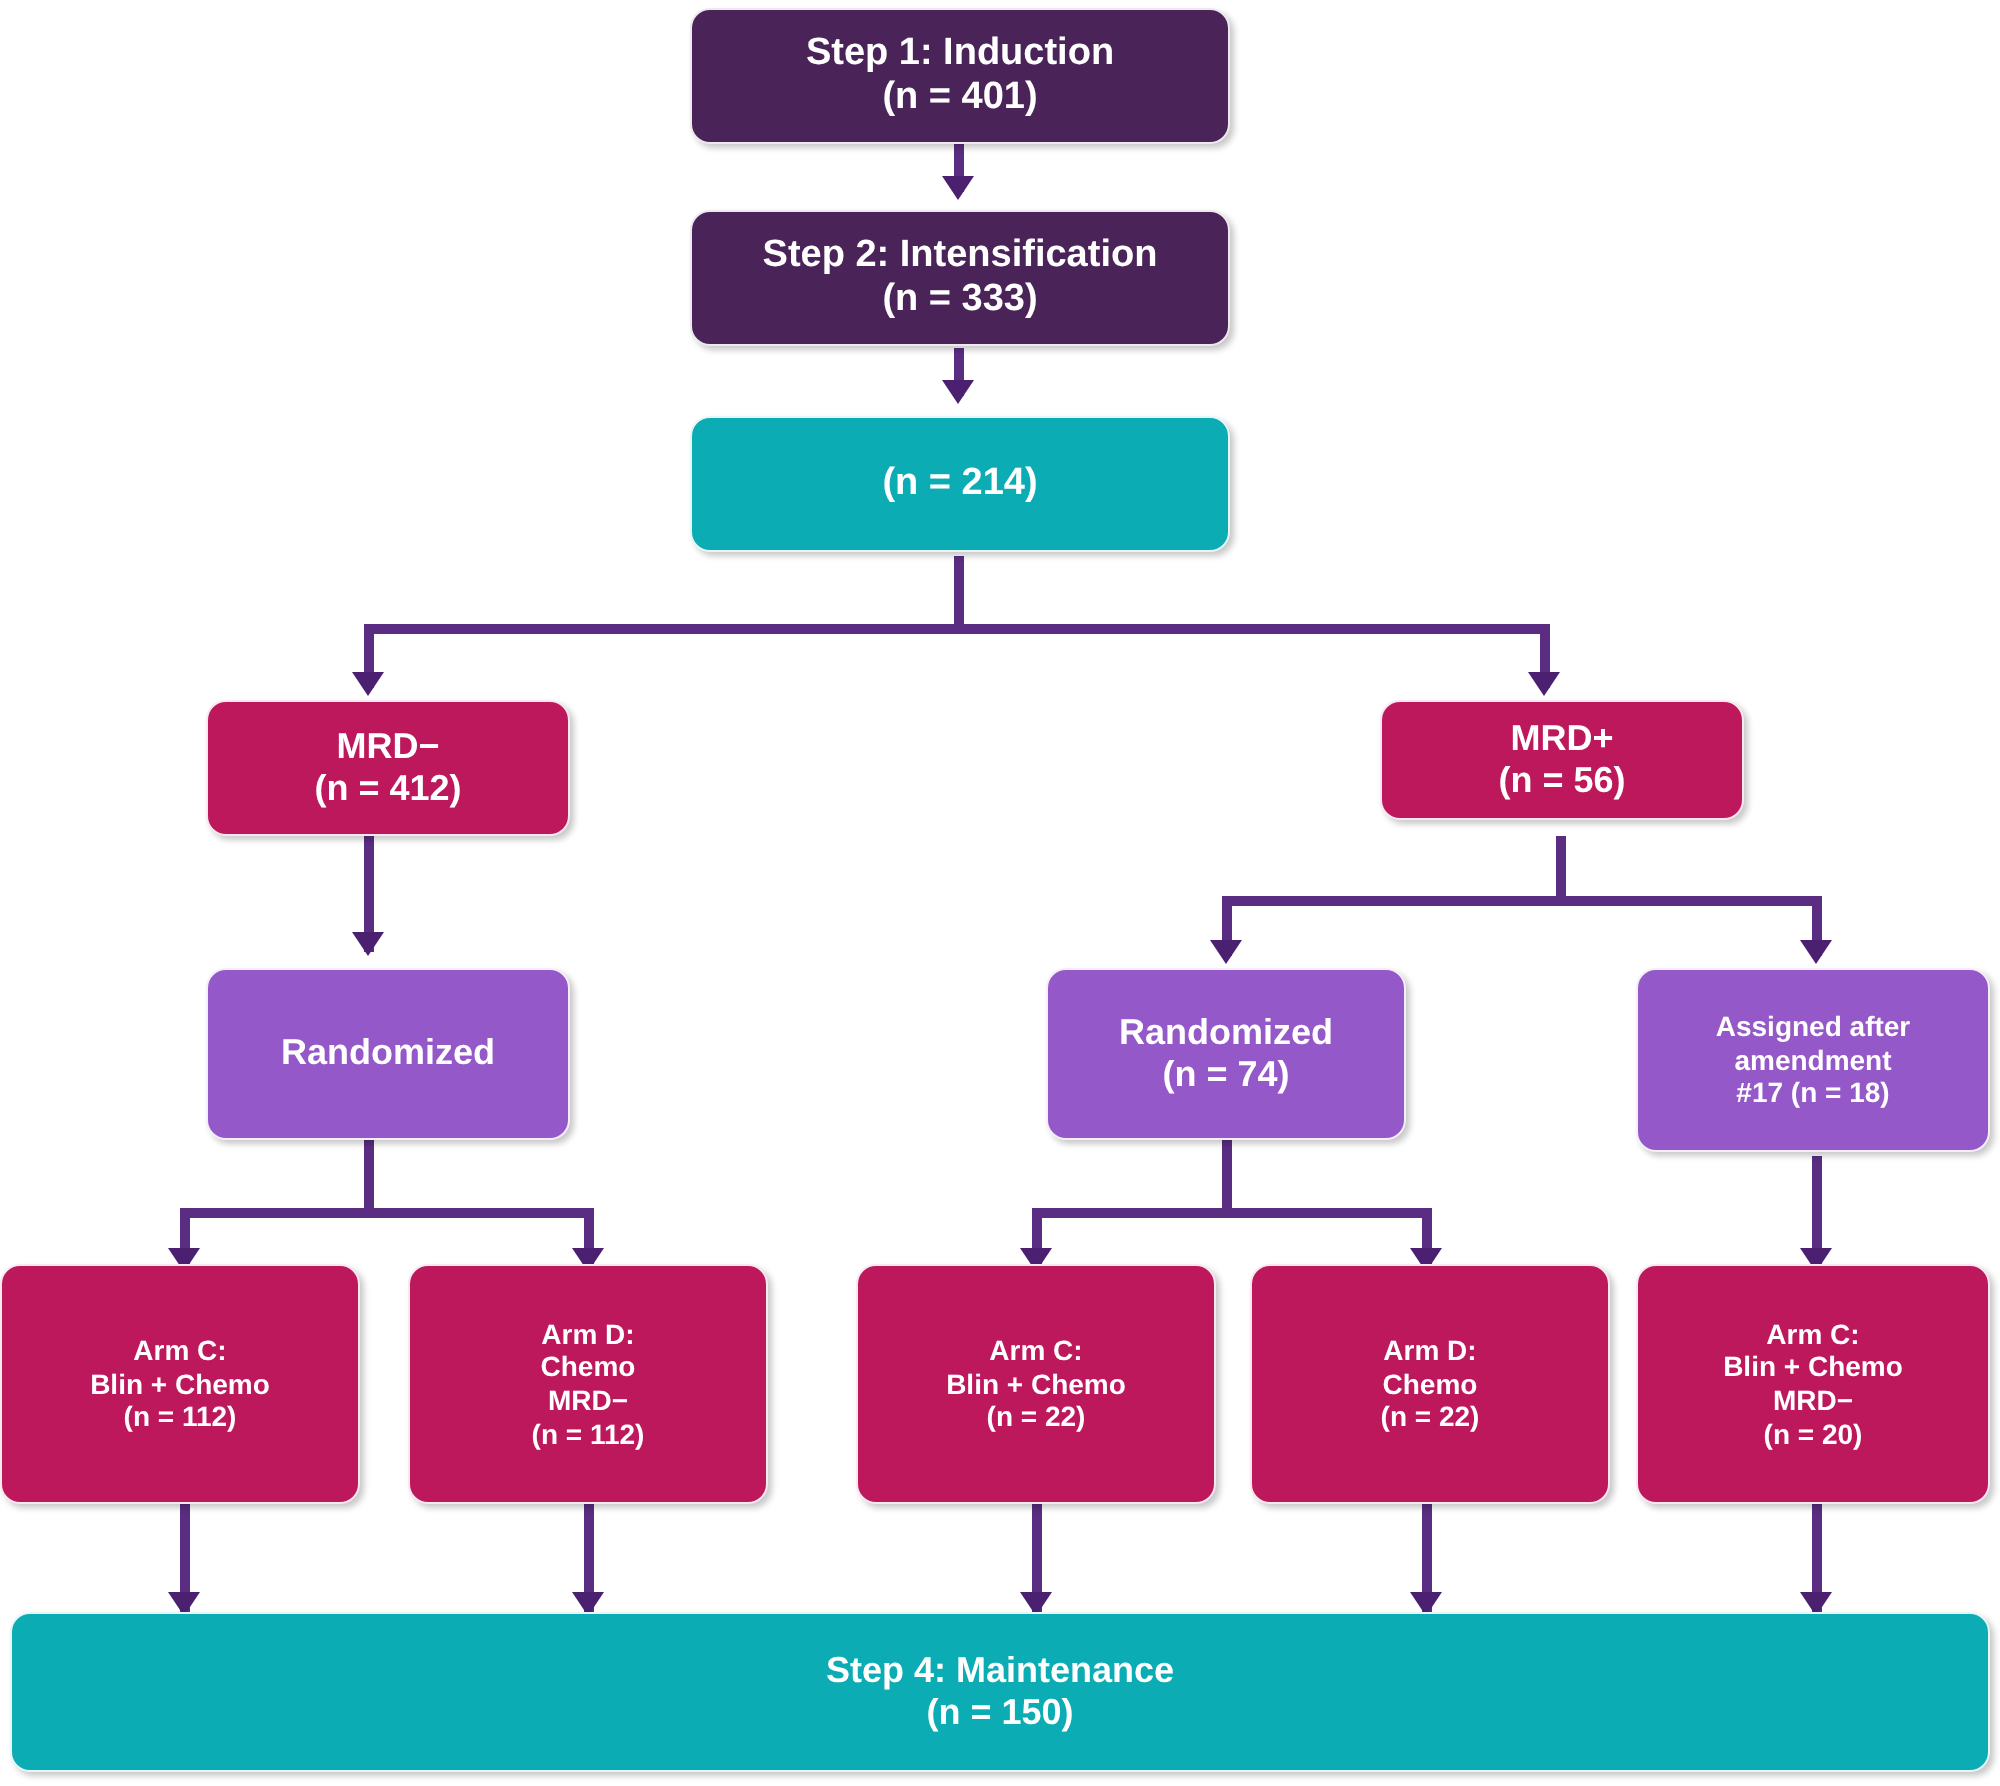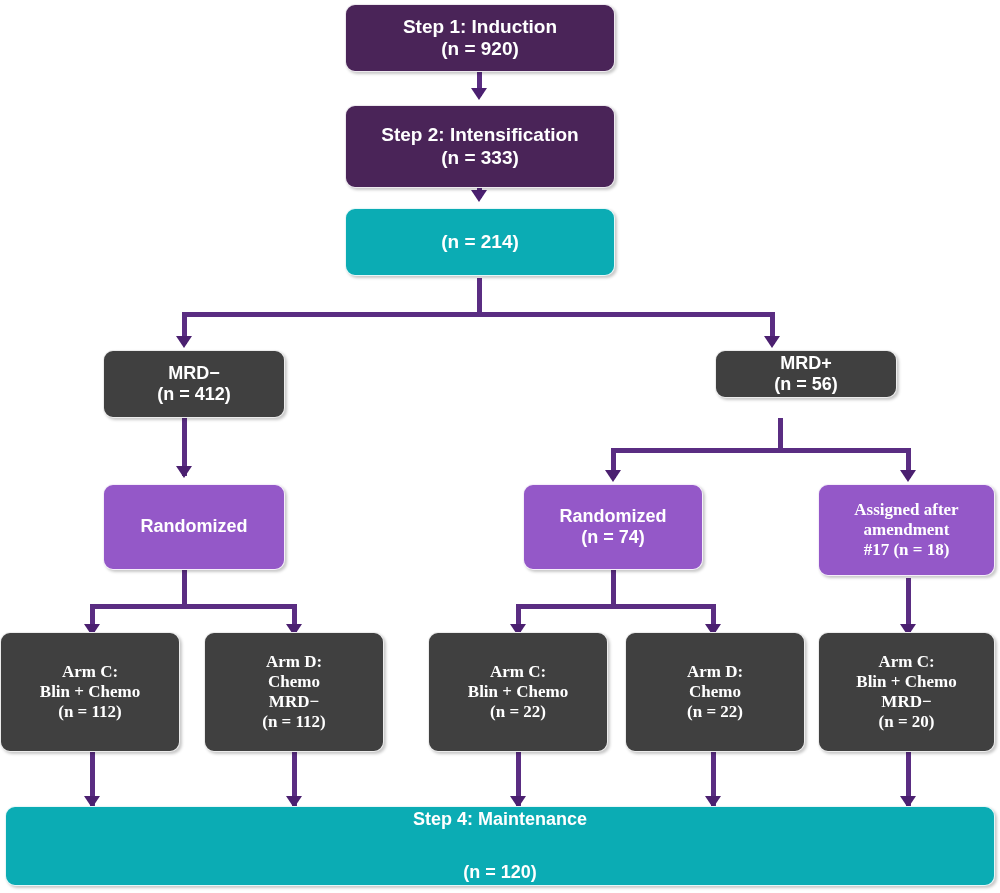--- a/index.html
+++ b/index.html
@@ -28,26 +28,26 @@
     border-radius: 10px;
     border: 1px solid rgba(255,255,255,0.9);
     box-shadow: 2px 2px 3px rgba(0,0,0,0.22);
     line-height: 1.18;
     padding: 2px 16px;
     z-index: 3;
   }
   .node .ln { display: block; white-space: nowrap; }
   .dark   { background: #4a2458; }
   .teal   { background: #0bacb4; }
-  .gray   { background: #404040; }
+  .gray   { background: #be185d; }
   .purple { background: #9458c8; }
 
   .f19 { font-size: 19px; }
   .f18 { font-size: 18px; }
-  .f17 { font-size: 17px; font-family: Liberation Serif, serif; }
+  .f17 { font-size: 14px; }
 
   
   .vline, .hline {
     position: absolute;
     background: #5a2d82;
     z-index: 1;
   }
   .vline { width: 5px; }
   .hline { height: 5px; }
   .arrow {
@@ -111,38 +111,38 @@
   <div class="arrow" style="left:286px; top:796px;"></div>
   <div class="vline" style="left:516px; top:752px; height:54px;"></div>
   <div class="arrow" style="left:510px; top:796px;"></div>
   <div class="vline" style="left:711px; top:752px; height:54px;"></div>
   <div class="arrow" style="left:705px; top:796px;"></div>
   <div class="vline" style="left:906px; top:752px; height:54px;"></div>
   <div class="arrow" style="left:900px; top:796px;"></div>
 
   <div class="node dark f19" style="left:345px; top:4px; width:270px; height:68px;">
     <span class="ln">Step 1: Induction</span>
-    <span class="ln">(n = 920)</span>
+    <span class="ln">(n = 401)</span>
   </div>
 
-  <div class="node dark f19" style="left:345px; top:105px; width:270px; height:83px;">
+  <div class="node dark f19" style="left:345px; top:105px; width:270px; height:68px;">
     <span class="ln">Step 2: Intensification</span>
     <span class="ln">(n = 333)</span>
   </div>
 
   <div class="node teal f19" style="left:345px; top:208px; width:270px; height:68px;">
     <span class="ln">(n = 214)</span>
   </div>
 
   <div class="node gray f18" style="left:103px; top:350px; width:182px; height:68px;">
     <span class="ln">MRD−</span>
     <span class="ln">(n = 412)</span>
   </div>
 
-  <div class="node gray f18" style="left:690px; top:350px; width:182px; height:48px;margin-left:25px;">
+  <div class="node gray f18" style="left:690px; top:350px; width:182px; height:60px;">
     <span class="ln">MRD+</span>
     <span class="ln">(n = 56)</span>
   </div>
 
   <div class="node purple f18" style="left:103px; top:484px; width:182px; height:86px;">
     <span class="ln">Randomized</span>
   </div>
 
   <div class="node purple f18" style="left:523px; top:484px; width:180px; height:86px;">
     <span class="ln">Randomized</span>
@@ -180,18 +180,18 @@
     <span class="ln">(n = 22)</span>
   </div>
 
   <div class="node gray f17" style="left:818px; top:632px; width:177px; height:120px;">
     <span class="ln">Arm C:</span>
     <span class="ln">Blin + Chemo</span>
     <span class="ln">MRD−</span>
     <span class="ln">(n = 20)</span>
   </div>
 
-  <div class="node teal f18" style="left:5px; top:806px; width:990px; height:80px;justify-content:space-between;">
+  <div class="node teal f18" style="left:5px; top:806px; width:990px; height:80px;">
     <span class="ln">Step 4: Maintenance</span>
-    <span class="ln">(n = 120)</span>
+    <span class="ln">(n = 150)</span>
   </div>
 
 </div>
 
 </body></html>

